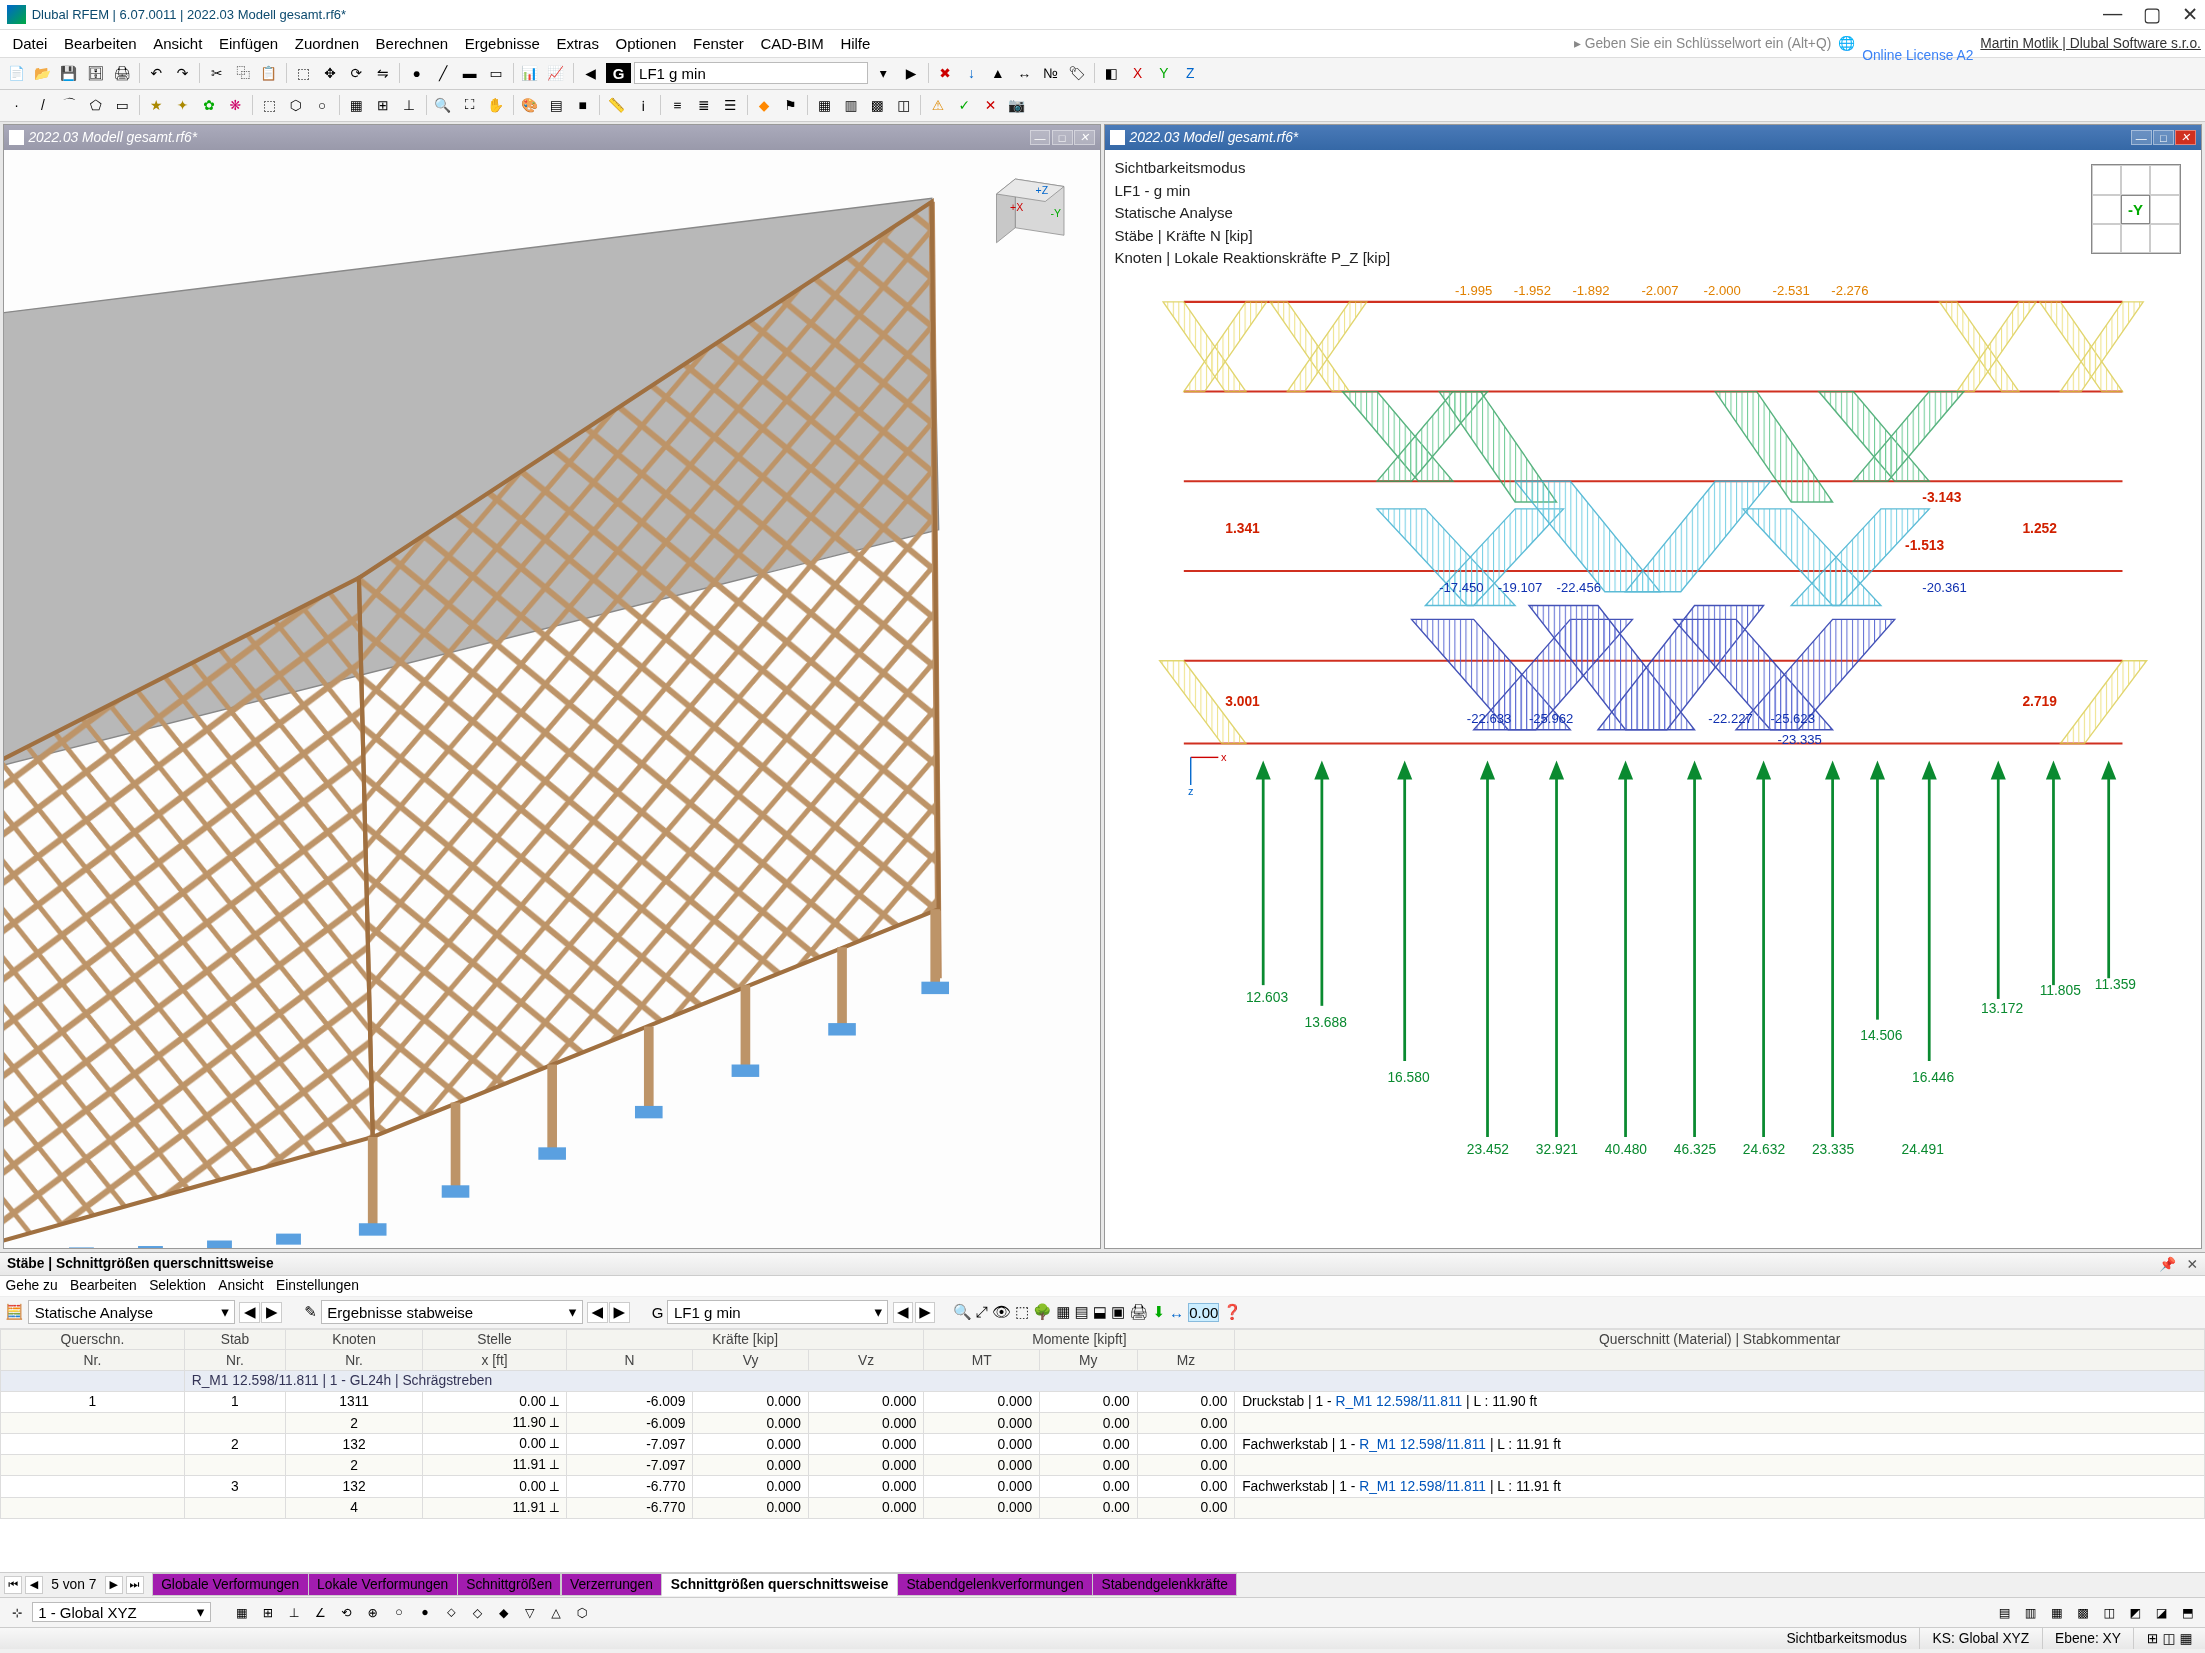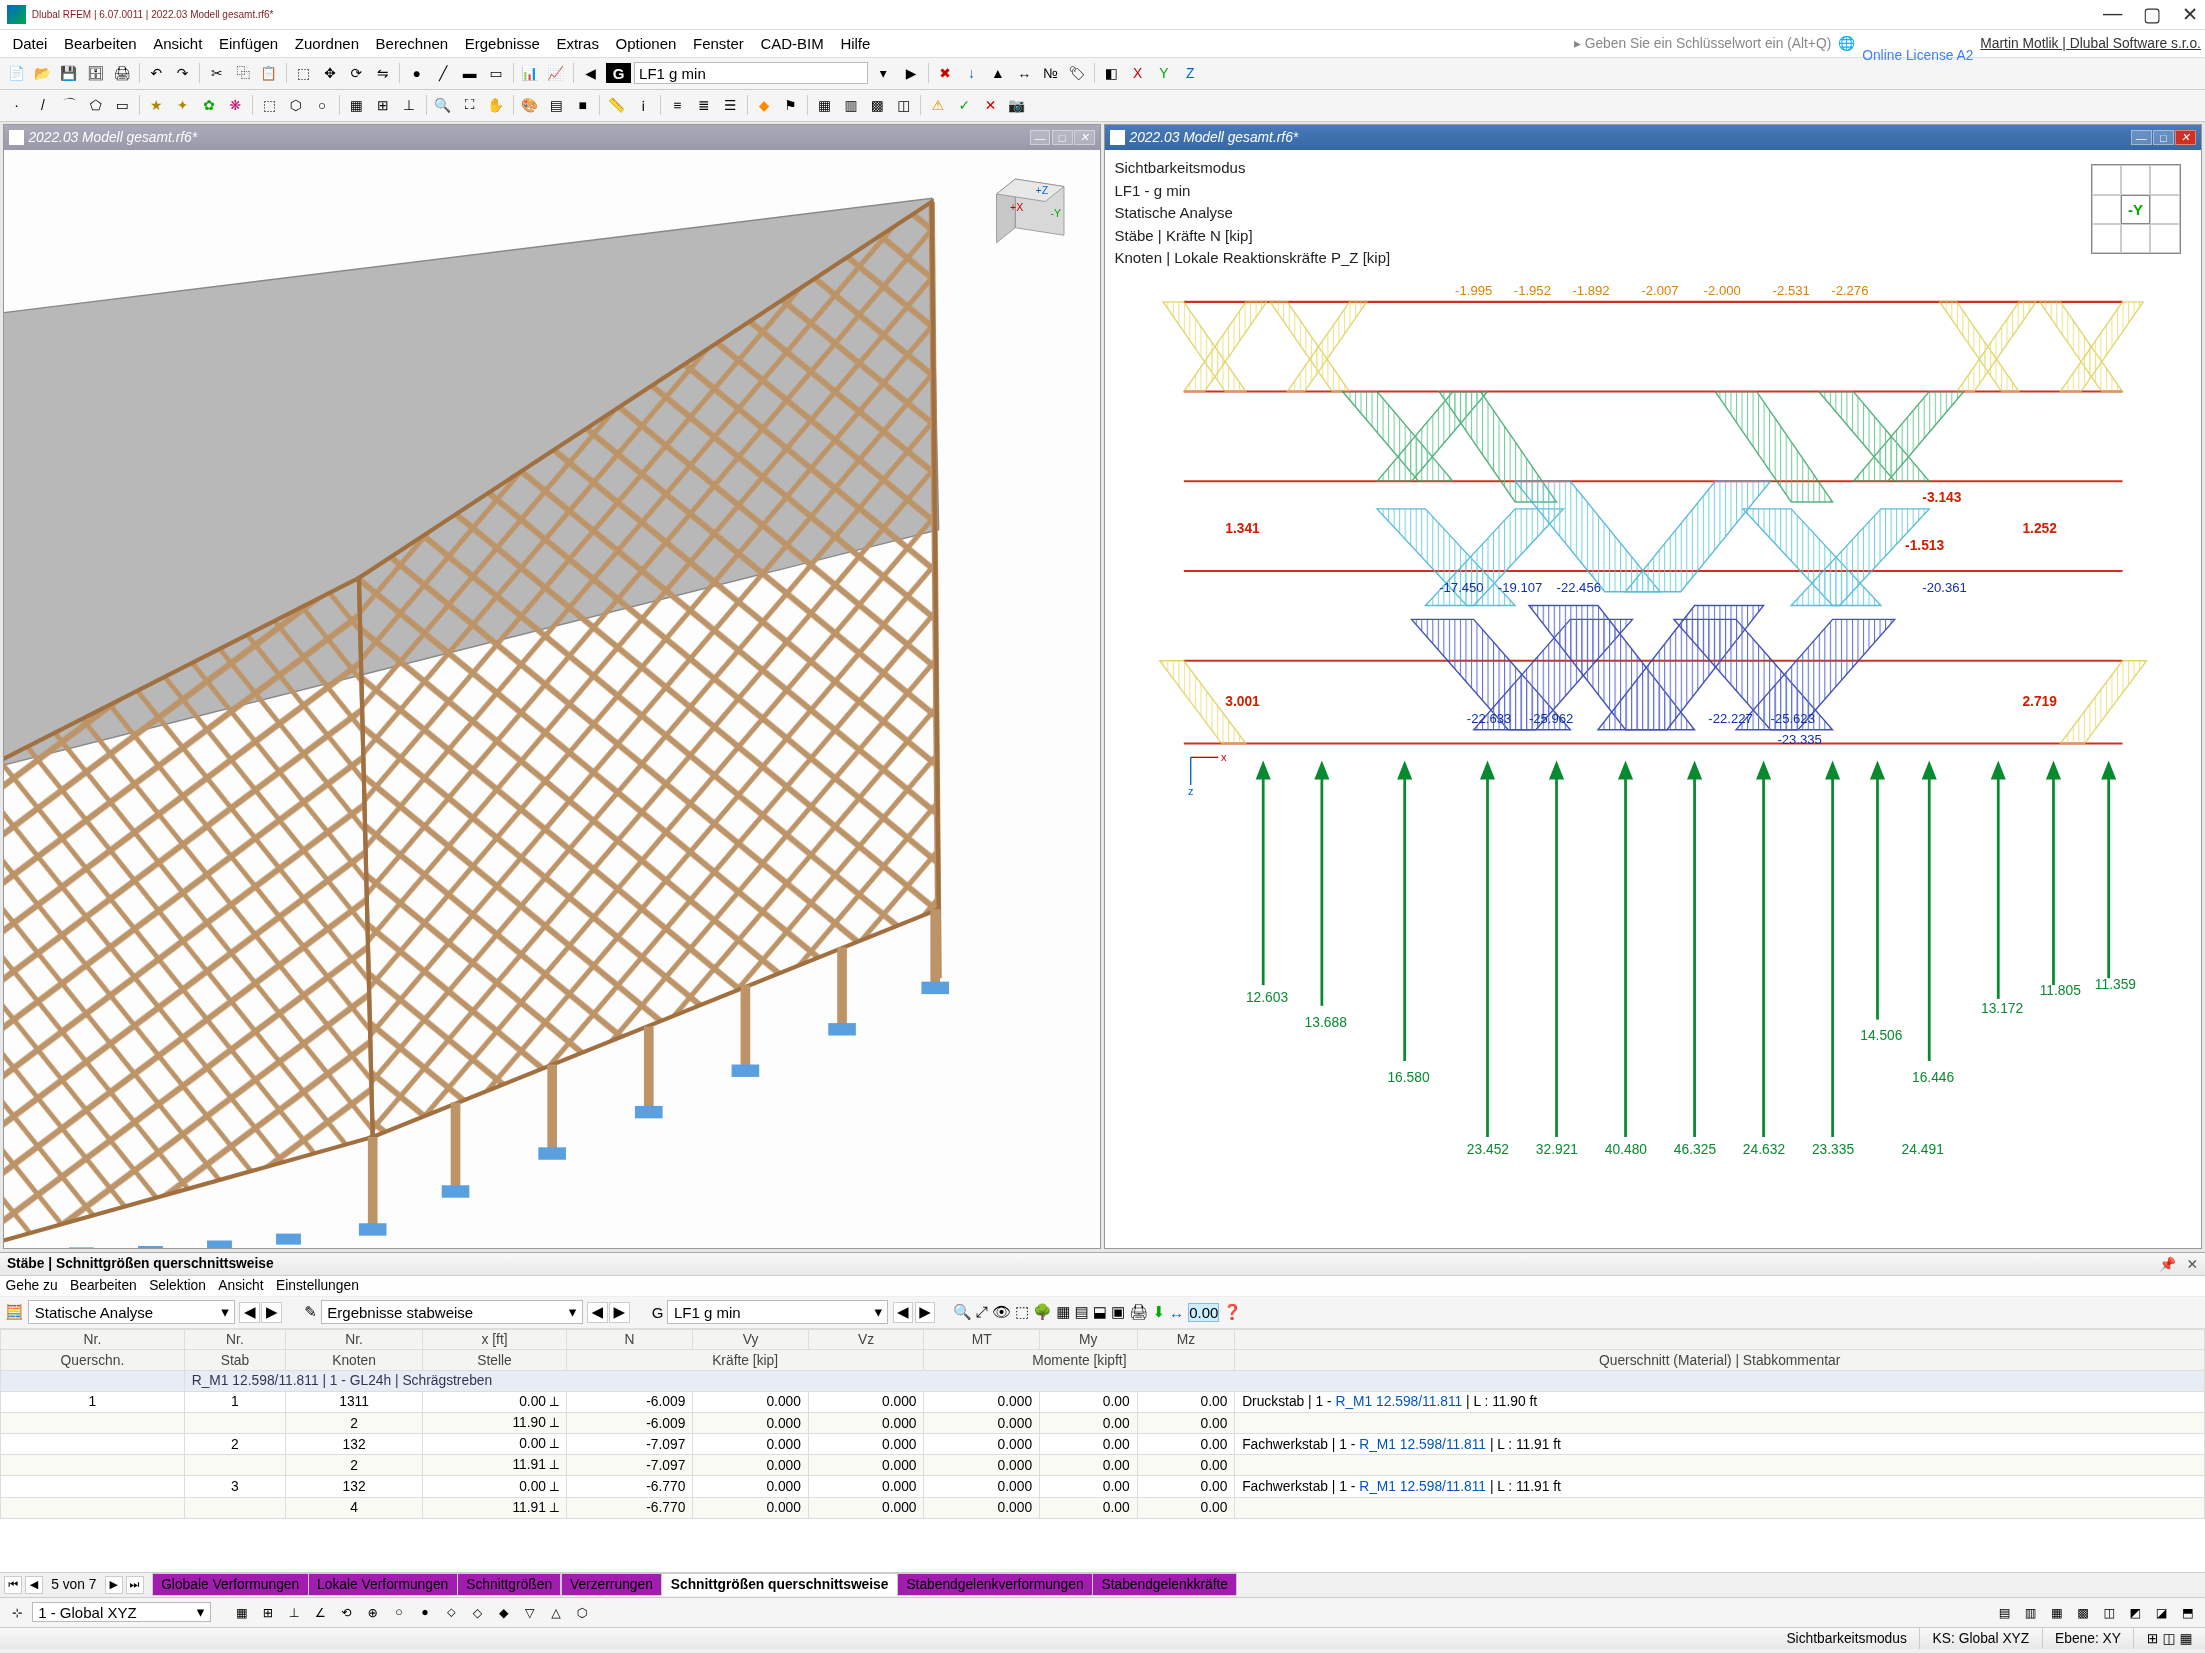--- a/index.html
+++ b/index.html
@@ -1,19 +1,19 @@
 <!DOCTYPE html>
 <html><head>
 <meta charset="utf-8">
 <style>
 * { box-sizing: border-box; margin: 0; padding: 0; font-family: 'Segoe UI', Tahoma, sans-serif; }
 html, body { width: 2205px; height: 1654px; overflow: hidden; background: #f0f0f0; font-size: 15px; }
 .titlebar { height: 30px; background: #fff; display: flex; align-items: center; padding: 0 6.9px; border-bottom: 0.7px solid #ddd; }
 .titlebar .icon { width: 19.3px; height: 19.3px; background: linear-gradient(135deg,#0066cc,#00aa44); margin-right: 5.5px; }
-.titlebar .title { flex: 1; font-size: 10px; color: #7f1d1d; }
+.titlebar .title { flex: 1; font-size: 13px; color: #0c4a6e; }
 .titlebar .winbtns { display: flex; gap: 20.7px; font-size: 19.3px; color: #333; }
 .menubar { height: 27.6px; background: #fff; display: flex; align-items: center; padding: 0 4.1px; font-size: 15px; border-bottom: 0.7px solid #ddd; }
 .menubar .mitem { padding: 0 8.3px; cursor: pointer; }
 .menubar .right { margin-left: auto; display: flex; align-items: center; gap: 6.9px; font-size: 13.8px; }
 .menubar .keyhint { color: #888; }
 .menubar .link { color: #3b82f6; margin-top: 24px; }
 .menubar .userinfo { color: #333; text-decoration: underline; }
 .toolbar { height: 32px; background: #f5f5f5; border-bottom: 0.7px solid #ccc; display: flex; align-items: center; padding: 0 4.1px; gap: 1.4px; }
 .toolbar .tbtn { width: 25px; height: 25px; display: inline-flex; align-items: center; justify-content: center; border: 0.7px solid transparent; border-radius: 2.1px; font-size: 13.8px; cursor: pointer; }
 .toolbar .sep { width: 0.7px; height: 20.7px; background: #ccc; margin: 0 2.8px; }
@@ -551,40 +551,40 @@
     <span class="tbtn">🖨</span>
     <span class="tbtn" style="color:#0a0">⬇</span>
     <span class="tbtn" style="color:#06c">↔</span>
     <span class="tbtn" style="background:#cef;border:0.7px solid #8bd">0.00</span>
     <span class="tbtn">❓</span>
   </div>
   <div class="bptable">
     <table class="grid">
       <thead>
         <tr>
+          <th rowspan="1">Querschn.</th>
+          <th>Stab</th>
+          <th>Knoten</th>
+          <th>Stelle</th>
+          <th colspan="3">Kräfte [kip]</th>
+          <th colspan="3">Momente [kipft]</th>
+          <th style="width:44%">Querschnitt (Material) | Stabkommentar</th>
+        </tr>
+        <tr>
           <th>Nr.</th>
           <th>Nr.</th>
           <th>Nr.</th>
           <th>x [ft]</th>
           <th>N</th>
           <th>Vy</th>
           <th>Vz</th>
           <th>MT</th>
           <th>My</th>
           <th>Mz</th>
           <th></th>
-        </tr>
-        <tr>
-          <th rowspan="1">Querschn.</th>
-          <th>Stab</th>
-          <th>Knoten</th>
-          <th>Stelle</th>
-          <th colspan="3">Kräfte [kip]</th>
-          <th colspan="3">Momente [kipft]</th>
-          <th style="width:44%">Querschnitt (Material) | Stabkommentar</th>
         </tr>
       </thead>
       <tbody id="tbody">
         <tr class="grouprow">
             <td></td>
             <td colspan="10">R_M1 12.598/11.811 | 1 - GL24h | Schrägstreben</td>
           </tr>
       <tr>
             <td>1</td>
             <td>1</td>

